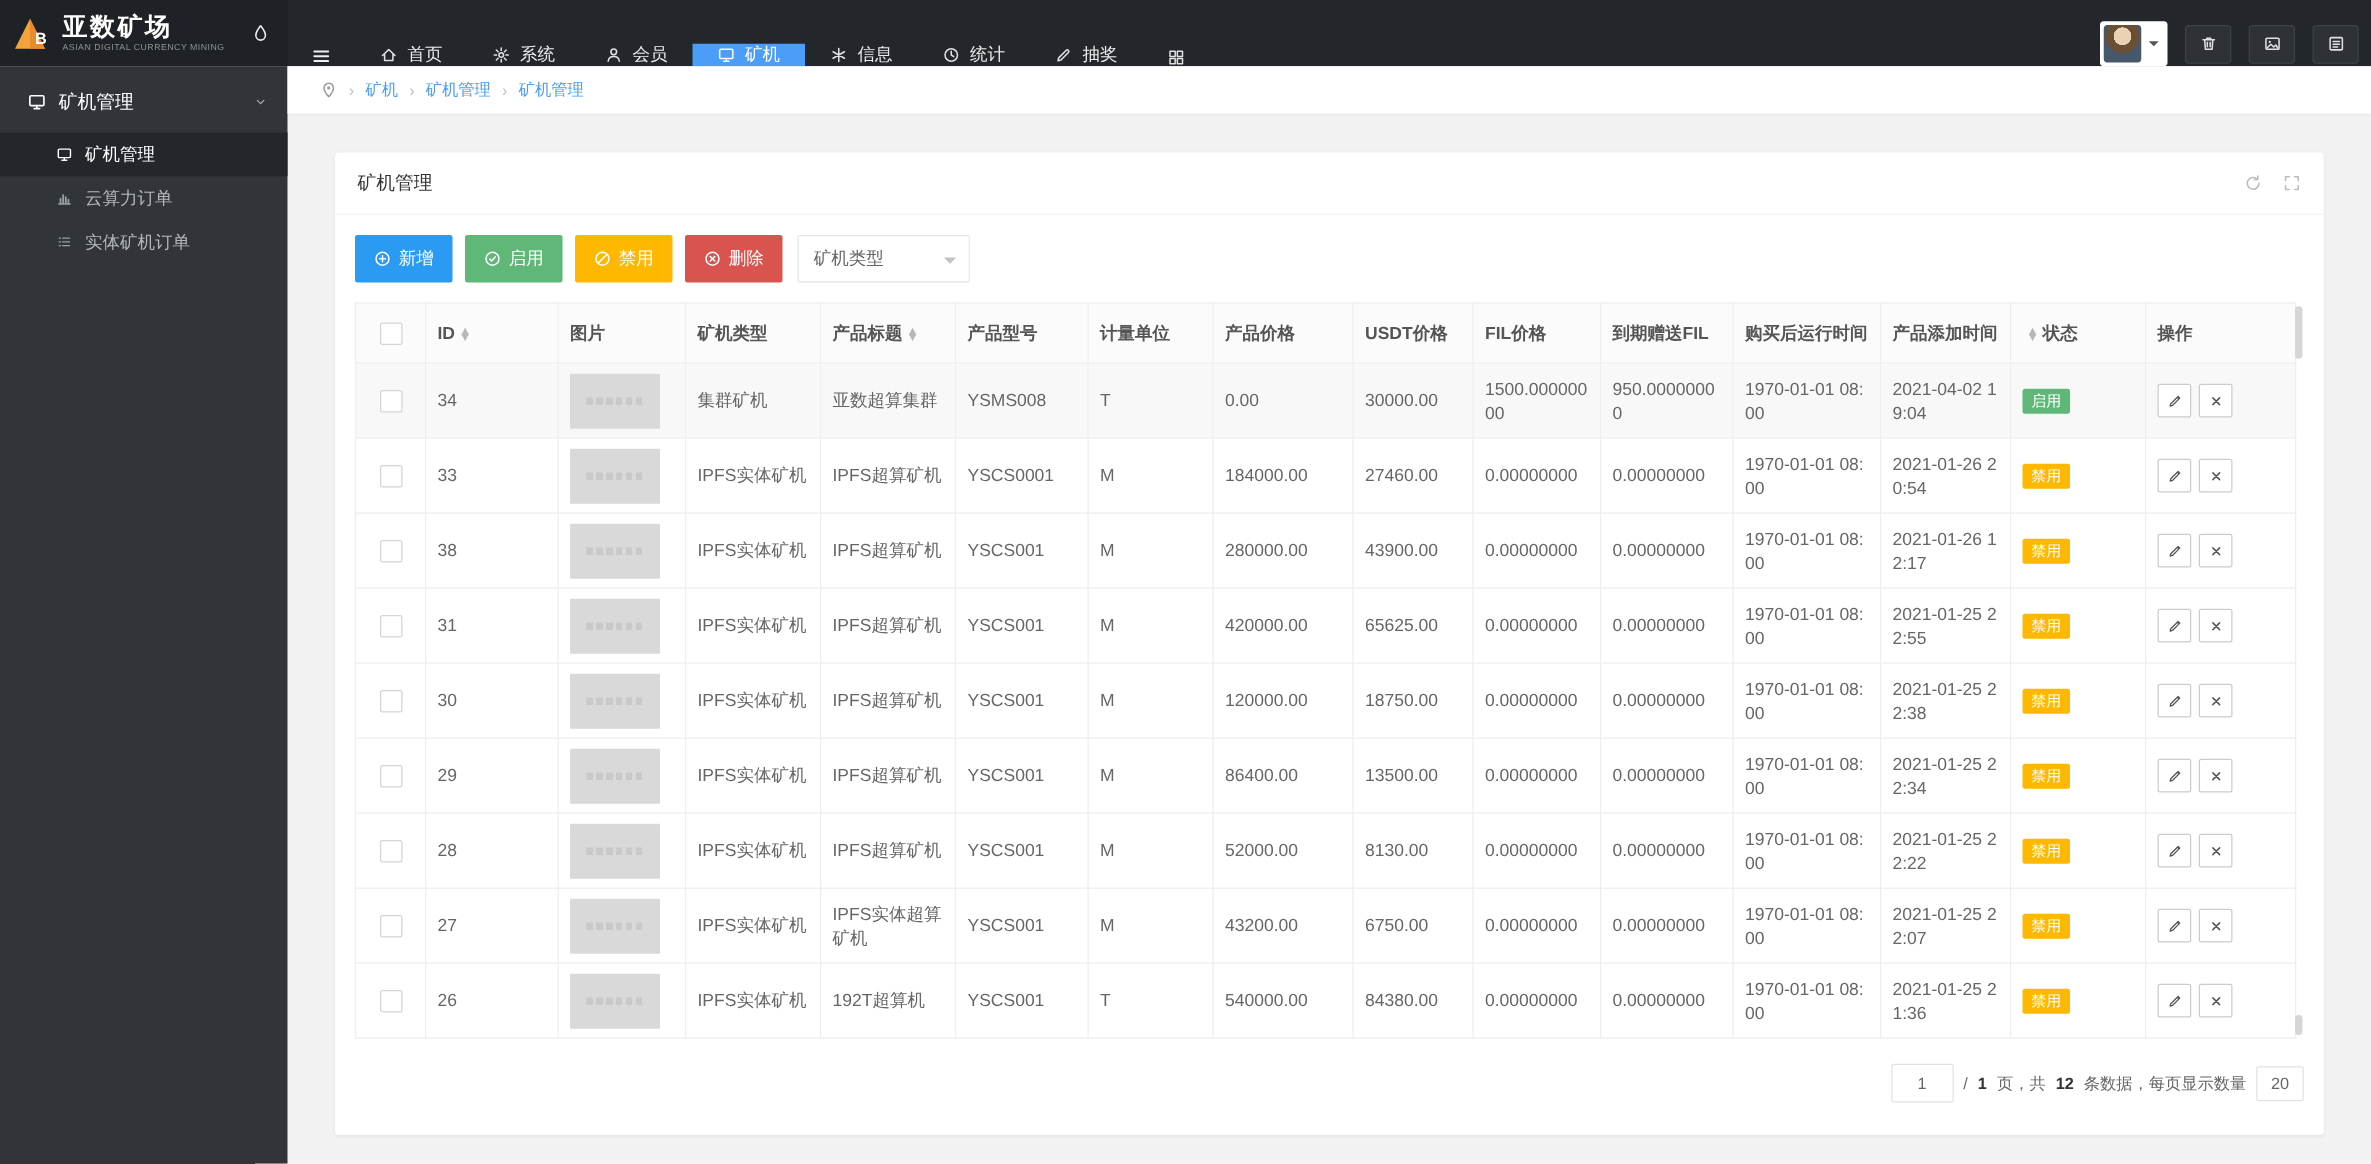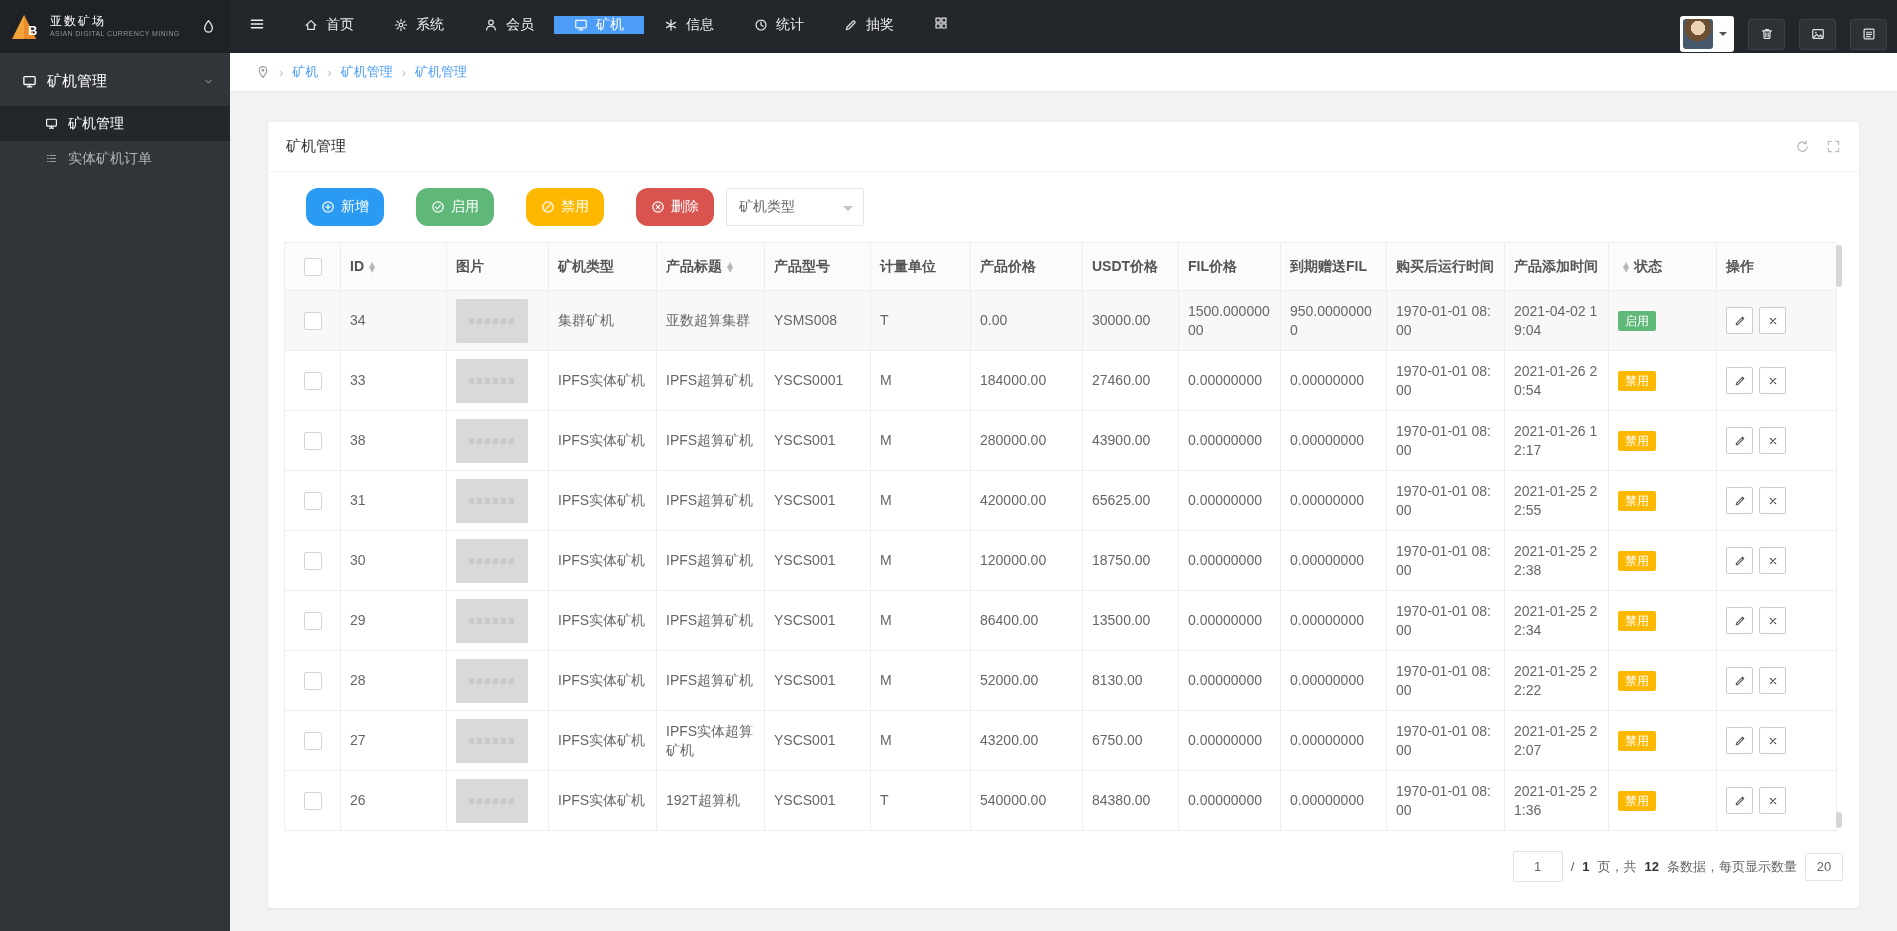--- a/index.html
+++ b/index.html
@@ -9,24 +9,24 @@
     background:#f2f2f2; color:#666; overflow:hidden; font-size:14px;
   }
   .ic { display:inline-flex; width:1em; height:1em; line-height:0; flex:none; }
   .ic svg { width:1em; height:1em; display:block; }
 
   
   .topbar { display:flex; height:53px; background:var(--topbar,#23262b); align-items:stretch; }
   .logo { width:230px; flex:none; background:#1e2125; display:flex; align-items:center; gap:8px; padding:0 14px 0 12px; }
   .logo-mark svg { width:30px; height:26px; display:block; }
   .brand { flex:1; color:#fff; line-height:1.1; }
-  .brand-name { font-size:12px; font-weight:normal; letter-spacing:2px; }
+  .brand-name { font-size:20px; font-weight:bold; letter-spacing:2px; }
   .brand-sub { font-size:7px; color:#8e949a; letter-spacing:.4px; white-space:nowrap; margin-top:2px; }
   .droplet-wrap { color:#e7e9eb; font-size:15px; }
-  .nav { display:flex; align-items:flex-start; flex:1; min-width:0;margin-top:16px; }
+  .nav { display:flex; align-items:flex-end; flex:1; min-width:0; }
   .menu-toggle { display:flex; align-items:center; padding:0 19px; color:#f0f0f0; font-size:16px; cursor:pointer; }
   .nav-item { display:flex; align-items:center; gap:8px; padding:0 20px; color:#ececec; font-size:14px; text-decoration:none; cursor:pointer; }
   .nav-item .ic { font-size:14px; opacity:.95; }
   .nav-item.active { background:var(--accent,#4b9df7); color:#fff; }
   .top-right { margin-left:auto; display:flex; align-items:center; gap:14px; padding-right:10px; }
   .avatar-btn { display:flex; align-items:center; gap:6px; background:#fff; border-radius:3px; padding:3px 7px 3px 3px; cursor:pointer; }
   .avatar { width:30px; height:30px; border-radius:3px; display:block;
     background:radial-gradient(circle at 50% 30%, #ecd2b4 0 27%, #6b4f35 28% 52%, #46586b 53% 100%); }
   .avatar-caret { width:0; height:0; border:4px solid transparent; border-top-color:#555; margin-top:4px; }
   .top-btn { width:37px; height:31px; background:#2e3237; border:1px solid #3d4248; border-radius:3px;
@@ -52,22 +52,22 @@
 
   
   .card { background:#fff; border-radius:3px; box-shadow:0 1px 3px rgba(0,0,0,.06); }
   .card-head { display:flex; align-items:center; height:50px; padding:0 18px; border-bottom:1px solid #f3f3f3; }
   .card-title { color:#333; font-size:15px; }
   .card-tools { margin-left:auto; display:flex; gap:16px; color:#bdbdbd; font-size:15px; }
   .card-tools .ic { cursor:pointer; }
   .card-body { padding:16px 16px 26px; }
 
   .toolbar { display:flex; align-items:center; gap:10px; margin-bottom:16px; }
-  .btn { display:inline-flex; align-items:center; gap:6px; height:38px; padding:0 15px; border:none; border-radius:12px;
-    color:#fff; font-size:14px; cursor:pointer; font-family:inherit;margin-left:22px; }
+  .btn { display:inline-flex; align-items:center; gap:6px; height:38px; padding:0 15px; border:none; border-radius:2px;
+    color:#fff; font-size:14px; cursor:pointer; font-family:inherit; }
   .btn .ic { font-size:14px; }
   .btn-add { background:var(--primary,#2b9af3); }
   .btn-enable { background:var(--success,#5FB878); }
   .btn-disable { background:var(--warning,#FFB800); }
   .btn-delete { background:var(--danger,#d9534f); }
   .select { position:relative; width:138px; height:38px; border:1px solid #e6e6e6; border-radius:2px; background:#fff;
     display:flex; align-items:center; padding:0 28px 0 12px; color:#666; cursor:pointer; margin-left:2px; }
   .select .caret { position:absolute; right:10px; top:17px; width:0; height:0; border:5px solid transparent; border-top-color:#c2c2c2; }
 
   
@@ -254,20 +254,29 @@
     </div>
     <nav>
       <a class="side-item active">
           <i class="ic">
             <svg viewBox="0 0 16 16" fill="none" stroke="currentColor" stroke-width="1.4" stroke-linecap="round" stroke-linejoin="round">
               <rect x="2" y="2.8" width="12" height="8.4" rx="1"></rect>
               <path d="M5.6 13.7h4.8M8 11.2v2.5"></path>
             </svg>
           </i>
           <span>矿机管理</span>
+        </a>
+      <a class="side-item">
+          <i class="ic">
+            <svg viewBox="0 0 16 16" fill="none" stroke="currentColor" stroke-width="1.4" stroke-linecap="round" stroke-linejoin="round">
+              <path d="M2.3 13.7h11.4"></path>
+              <path d="M4.2 13.2V8.6M6.8 13.2V5M9.4 13.2V7M12 13.2V9.4" stroke-width="1.8"></path>
+            </svg>
+          </i>
+          <span>云算力订单</span>
         </a>
       <a class="side-item">
           <i class="ic">
             <svg viewBox="0 0 16 16" fill="none" stroke="currentColor" stroke-width="1.4" stroke-linecap="round" stroke-linejoin="round">
               <path d="M3 4.3h1.2M6.3 4.3H13M3 8h1.2M6.3 8H13M3 11.7h1.2M6.3 11.7H13"></path>
             </svg>
           </i>
           <span>实体矿机订单</span>
         </a>
     </nav>

